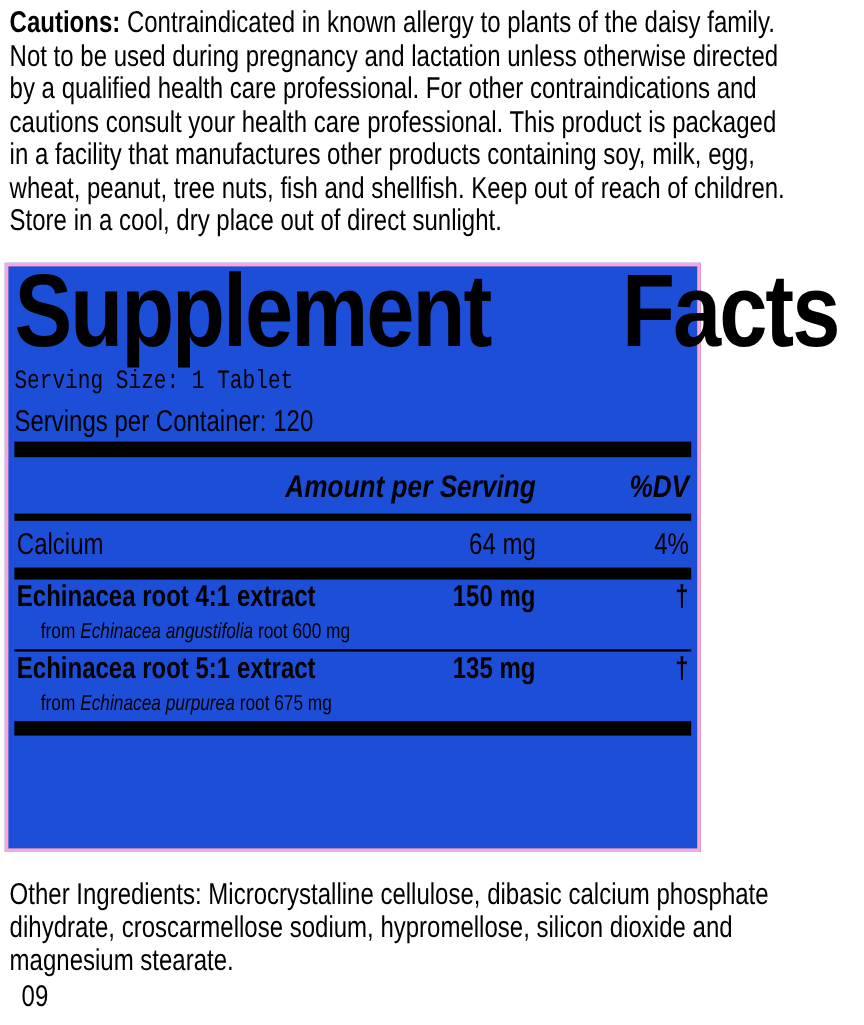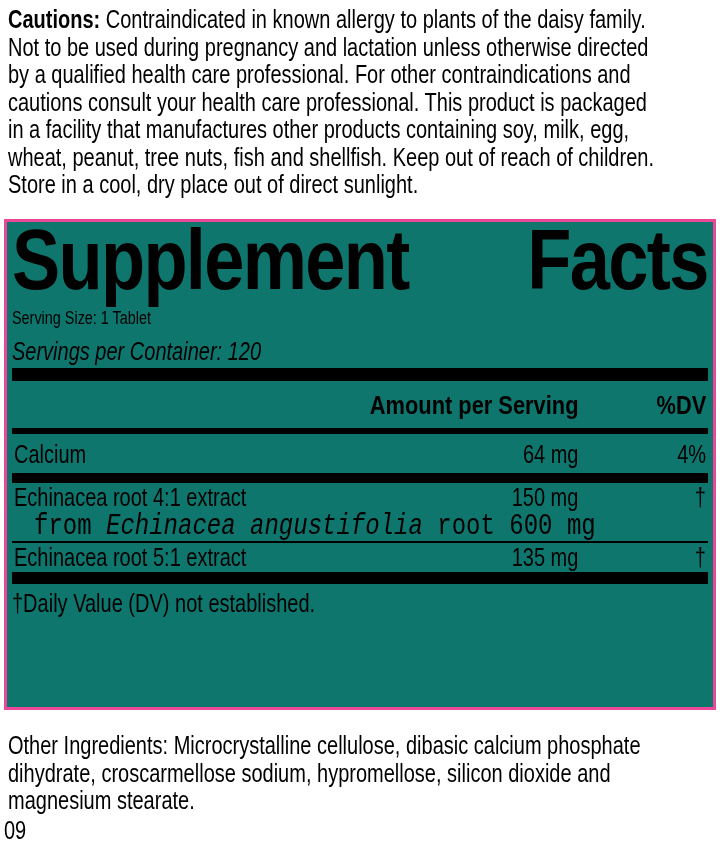--- a/index.html
+++ b/index.html
@@ -13,70 +13,70 @@
   .cond { display:block; white-space:nowrap; transform:scaleX(0.80); transform-origin:0 50%; }
   .inline-cond { display:inline-block; white-space:nowrap; transform:scaleX(0.80); transform-origin:0 50%; }
 
   
   .cautions { position:absolute; left:8px; top:6px; font-size:25px; line-height:27.5px; }
   .cautions .bold { font-weight:bold; }
 
   
   .panel {
     position:absolute; left:4px; top:219px;
-    width:712px; height:491px;
-    border:3px solid #ec4899; padding:0 5px;
-    background:#0f766e;
+    width:580px; height:491px;
+    border:3px solid #f9a8d4; padding:0 5px;
+    background:#1d4ed8;
   }
   .sf-title {
     height:74px; margin-top:2px;
     display:flex; justify-content:space-between; align-items:baseline;
     font-weight:bold; font-size:86px; line-height:70px; letter-spacing:-2px;
   }
   .sf-title .w1 { display:inline-block; white-space:nowrap; transform:scaleX(0.84); transform-origin:0 100%; }
   .sf-title .w2 { display:inline-block; white-space:nowrap; transform:scaleX(0.84); transform-origin:100% 100%; }
 
-  .serving-line1 { margin-top:6px; font-size:18px; line-height:28px; }
-  .serving-line2 { margin-top:5px; font-size:25px; line-height:28px;font-style:italic; }
+  .serving-line1 { margin-top:6px; font-size:22px; line-height:28px;font-family:Liberation Mono, monospace; }
+  .serving-line2 { margin-top:5px; font-size:25px; line-height:28px; }
 
   .bar13 { margin-top:3px; height:13px; background:#000; width:100%; }
   .bar10 { height:10px; background:#000; width:100%; }
   .bar12 { height:12px; background:#000; width:100%; }
   .rule6 { height:6px; background:#000; width:100%; }
   .rule2 { height:2px; background:#000; width:100%; }
 
-  .hdr-row { position:relative; height:47px; font-weight:bold; font-size:26px; }
+  .hdr-row { position:relative; height:47px; font-weight:bold; font-size:26px;font-style:italic; }
   .hdr-amount { position:absolute; right:130px; bottom:8px; white-space:nowrap;
                 transform:scaleX(0.84); transform-origin:100% 50%; line-height:29px; }
   .hdr-dv { position:absolute; right:2px; bottom:8px; white-space:nowrap;
             transform:scaleX(0.84); transform-origin:100% 50%; line-height:29px; }
 
   .nutr-row { position:relative; font-size:25px; }
   .row-calcium { height:39px; }
   .row-calcium .name { position:absolute; left:2px; bottom:4px; white-space:nowrap;
                        transform:scaleX(0.80); transform-origin:0 50%; line-height:29px; }
   .row-calcium .amount, .row-calcium .dv { bottom:4px; }
 
   .amount { position:absolute; right:130px; white-space:nowrap;
             transform:scaleX(0.80); transform-origin:100% 50%; line-height:29px; }
   .dv { position:absolute; right:2px; white-space:nowrap;
         transform:scaleX(0.80); transform-origin:100% 50%; line-height:29px; }
 
   .row-herb { padding:0 0 0 2px; }
-  .row-herb .mainline { line-height:29px; }
+  .row-herb .mainline { line-height:29px;font-weight:bold; }
   .row-herb .amount, .row-herb .dv { top:0; }
-  .subline { line-height:29px; padding-left:20px; font-size:30px;font-family:Liberation Mono, monospace; }
+  .subline { line-height:29px; padding-left:20px; font-size:18px; }
   .subline .sci { font-style:italic; }
 
   .footnote { margin-top:4px; font-size:25px; line-height:30px; }
 
   
   .other-ing { position:absolute; left:8px; top:732px; font-size:25px; line-height:27.5px; }
 
-  .footer-code { position:absolute; left:4px; top:815px; font-size:25px; line-height:30px; }
+  .footer-code { position:absolute; left:18px; top:815px; font-size:25px; line-height:30px; }
 </style>
 </head>
 <body>
 
 <div class="cautions">
   <span class="cond"><span class="bold">Cautions:</span><span> Contraindicated in known allergy to plants of the daisy family.</span></span>
   <span class="cond">Not to be used during pregnancy and lactation unless otherwise directed</span>
   <span class="cond">by a qualified health care professional. For other contraindications and</span>
   <span class="cond">cautions consult your health care professional. This product is packaged</span>
   <span class="cond">in a facility that manufactures other products containing soy, milk, egg,</span>
@@ -127,27 +127,27 @@
   </div>
 
   <div class="rule2"></div>
 
   <div class="nutr-row row-herb">
     <div class="mainline">
       <span class="inline-cond">Echinacea root 5:1 extract</span>
       <span class="amount">135 mg</span>
       <span class="dv">†</span>
     </div>
+    <div class="subline">
+      <span class="inline-cond"><span>from </span><span class="sci">Echinacea purpurea</span><span> root 675 mg</span></span>
+    </div>
   </div>
 
   <div class="bar12"></div>
 
-  <div class="footnote">
-    <span class="cond">†Daily Value (DV) not established.</span>
-  </div>
 
 </div>
 
 <div class="other-ing">
   <span class="cond">Other Ingredients: Microcrystalline cellulose, dibasic calcium phosphate</span>
   <span class="cond">dihydrate, croscarmellose sodium, hypromellose, silicon dioxide and</span>
   <span class="cond">magnesium stearate.</span>
 </div>
 
 <div class="footer-code">

